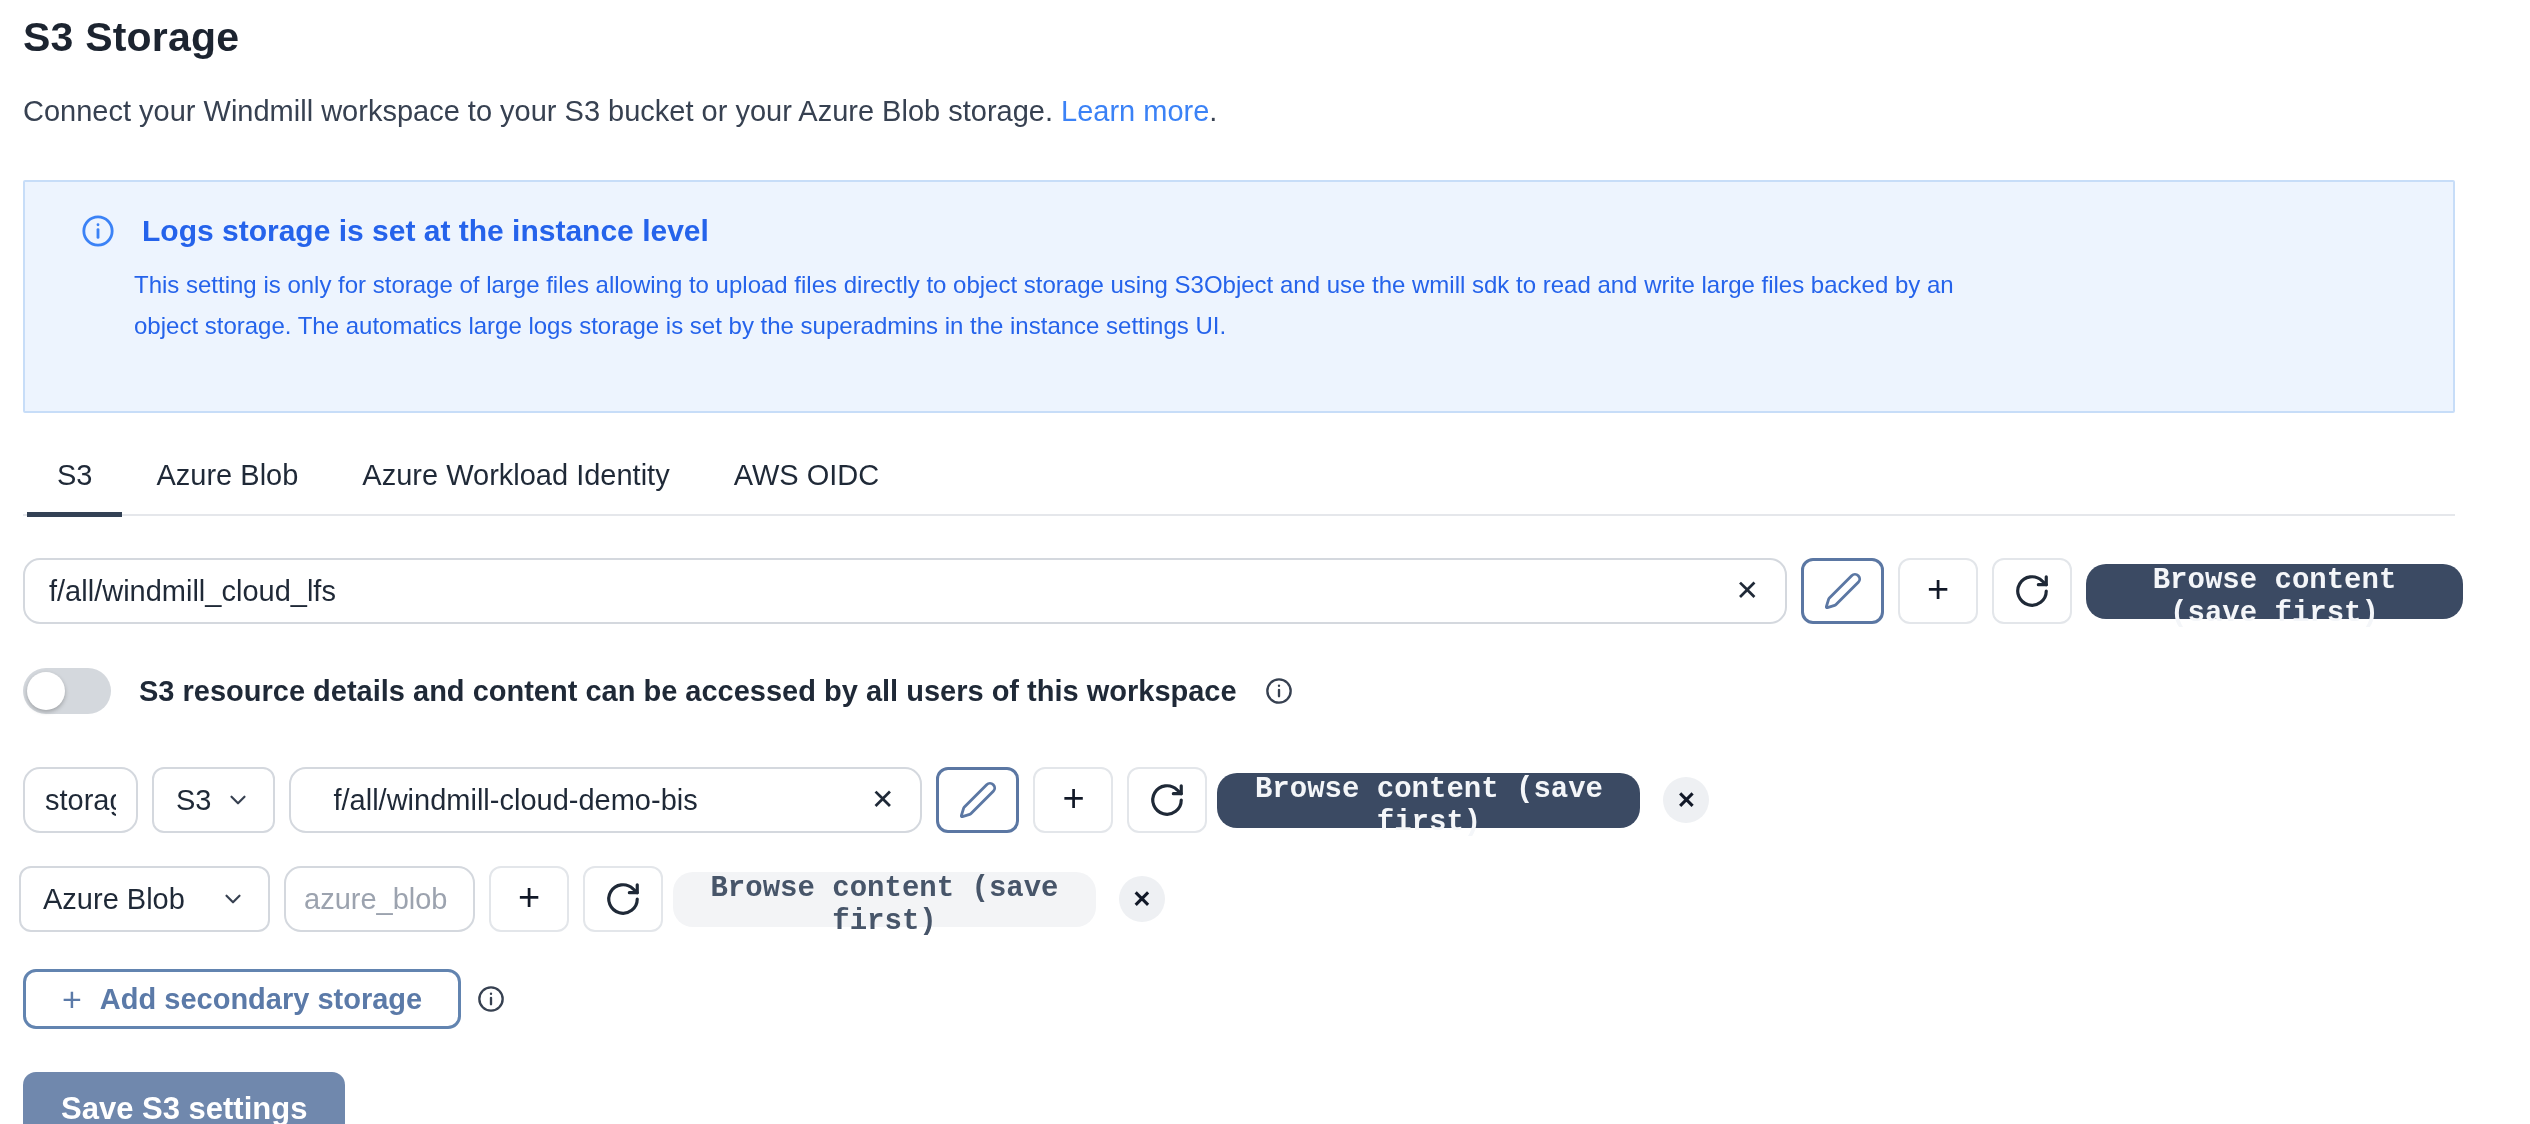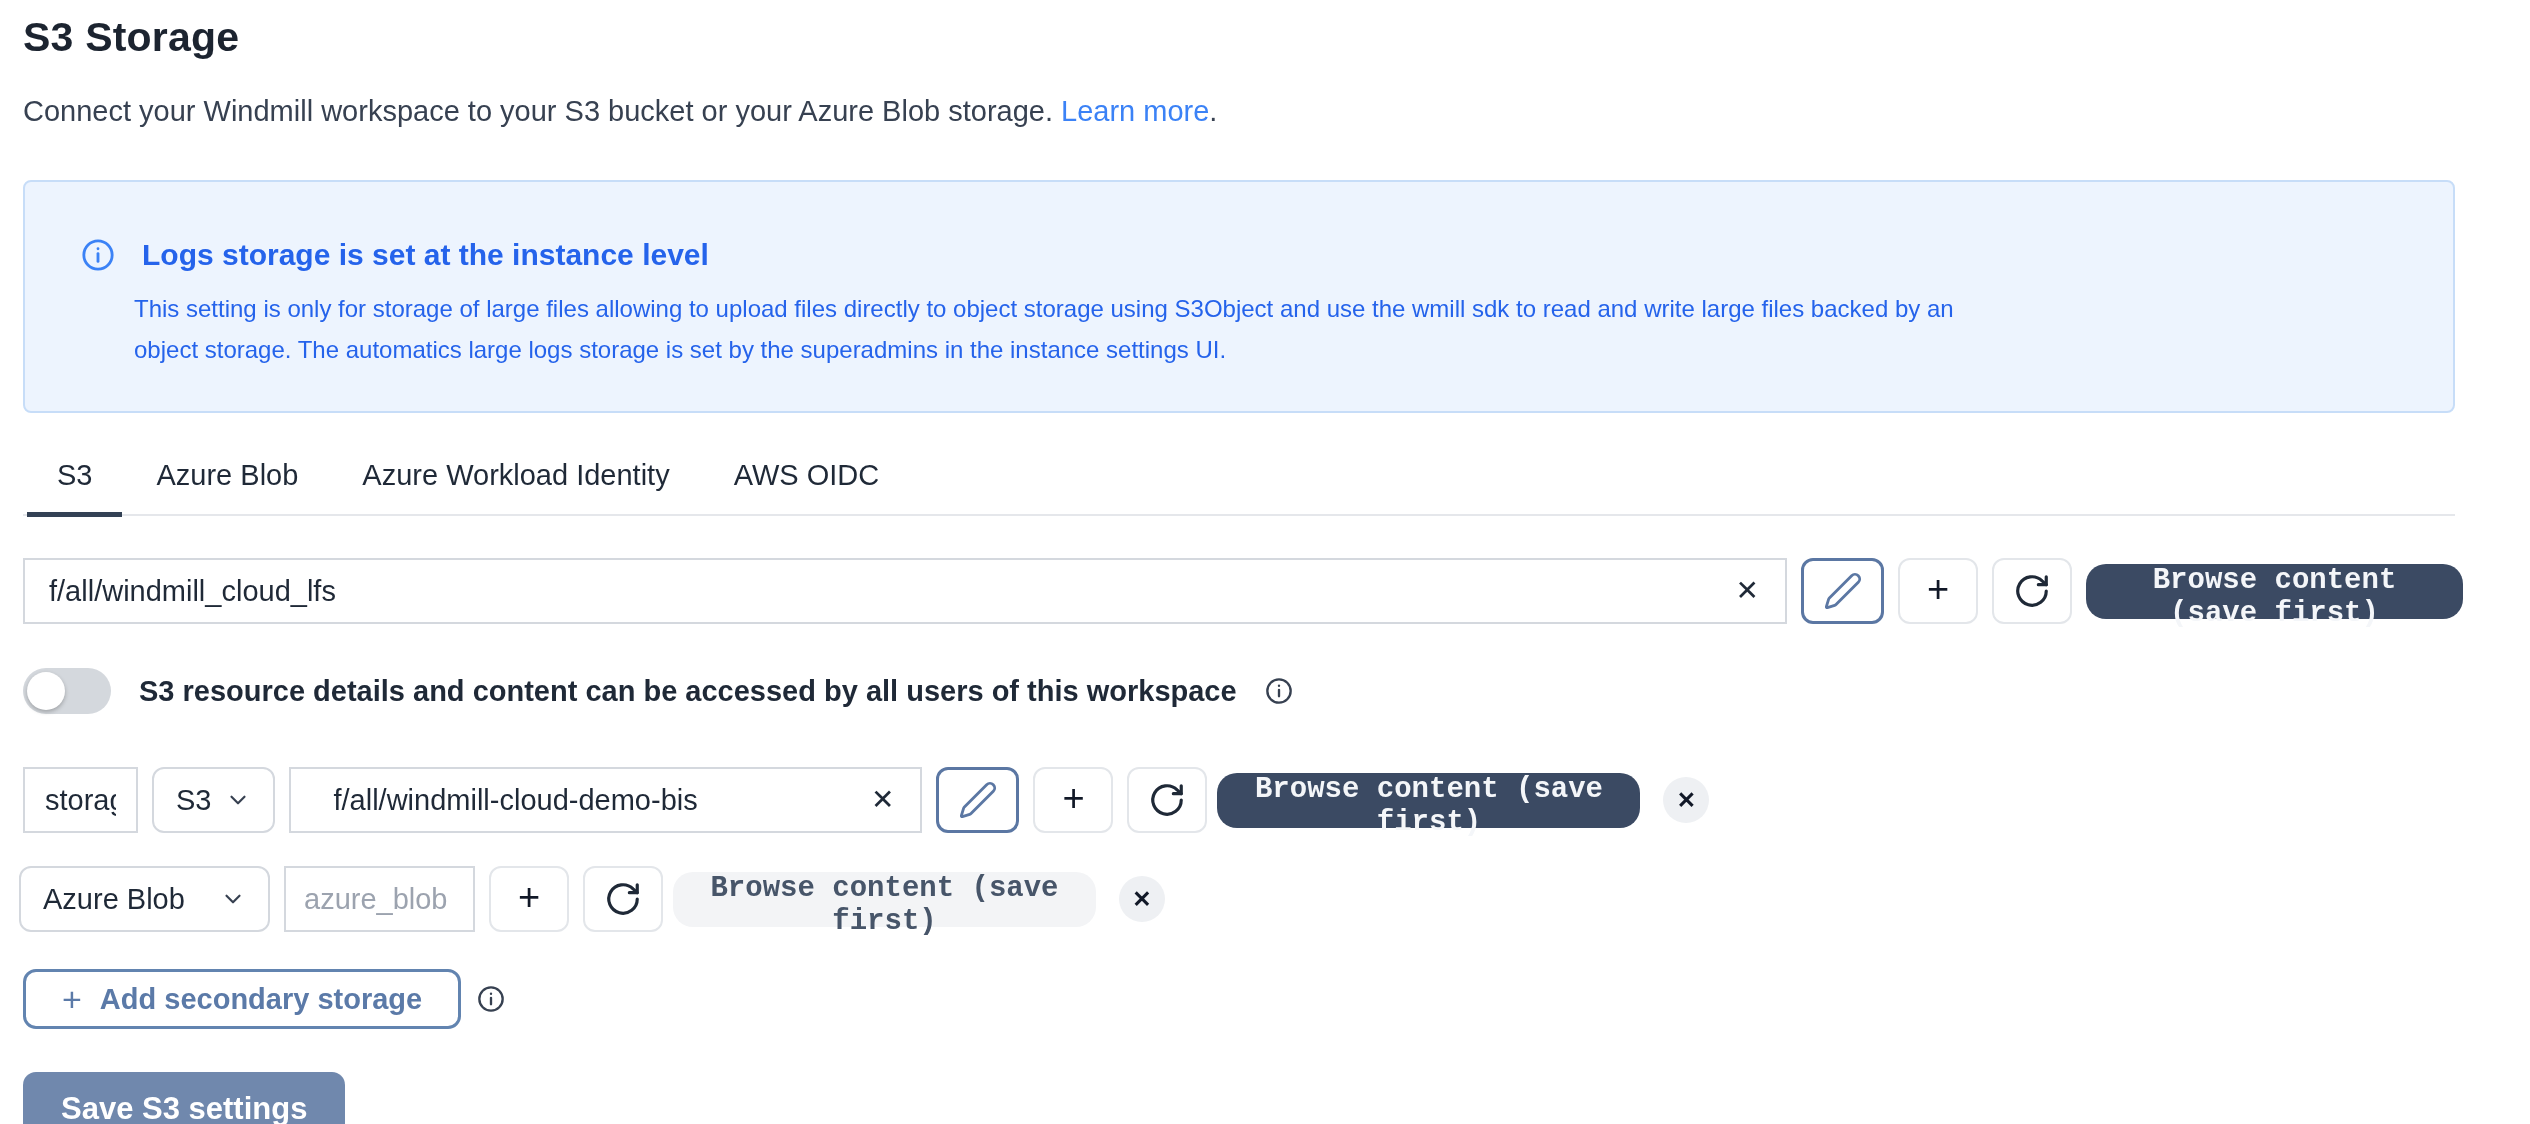--- a/index.html
+++ b/index.html
@@ -12,37 +12,37 @@
   .page { padding:14px 0 0 23px; width:2530px; }
 
   
   .title { font-size:41px; font-weight:700; color:#1c2430; letter-spacing:.2px; }
   .subtitle { margin-top:34px; font-size:29px; color:#374151; }
   .link { color:#3b82f6; cursor:pointer; }
 
   
   .alert {
     margin-top:52px; width:2432px; height:233px;
-    background:#edf4fe; border:2px solid #c7ddf8; border-radius:8px;
-    padding:56px 40px 0 56px;
+    background:#edf4fe; border:2px solid #c7ddf8; border-radius:2px;
+    padding:32px 40px 0 56px;
   }
   .alert-head { display:flex; align-items:center; gap:27px; }
   .alert-title { font-size:30px; font-weight:700; color:#2563eb; }
   .alert-body { margin-left:53px; margin-top:16px; font-size:24px; color:#2563eb; line-height:41px; }
 
   
   .tabs { margin-top:46px; width:2432px; display:flex; border-bottom:2px solid #e5e7eb; }
   .tab { padding:0 30px 20px 30px; font-size:29px; color:#1f2937; cursor:pointer;
          border-bottom:5px solid transparent; margin-bottom:-3px; margin-left:4px; }
   .tab.active { border-bottom-color:#334155; font-weight:500; }
 
   
   .row { display:flex; align-items:center; gap:14px; }
   .tinput {
-    height:66px; border:2px solid #d4d8de; border-radius:0;
+    height:66px; border:2px solid #d4d8de; border-radius:17px;
     font-family:inherit; font-size:29px; color:#1f2937; padding:0 24px;
     outline:none; background:#fff;
   }
   .tinput::placeholder { color:#9ca3af; }
   .input-wrap { position:relative; display:flex; align-items:center; }
   .clear-x {
     position:absolute; right:28px; font-size:28px; font-weight:700; color:#1f2937;
     cursor:pointer; line-height:1;
   }
   .iconbtn {

